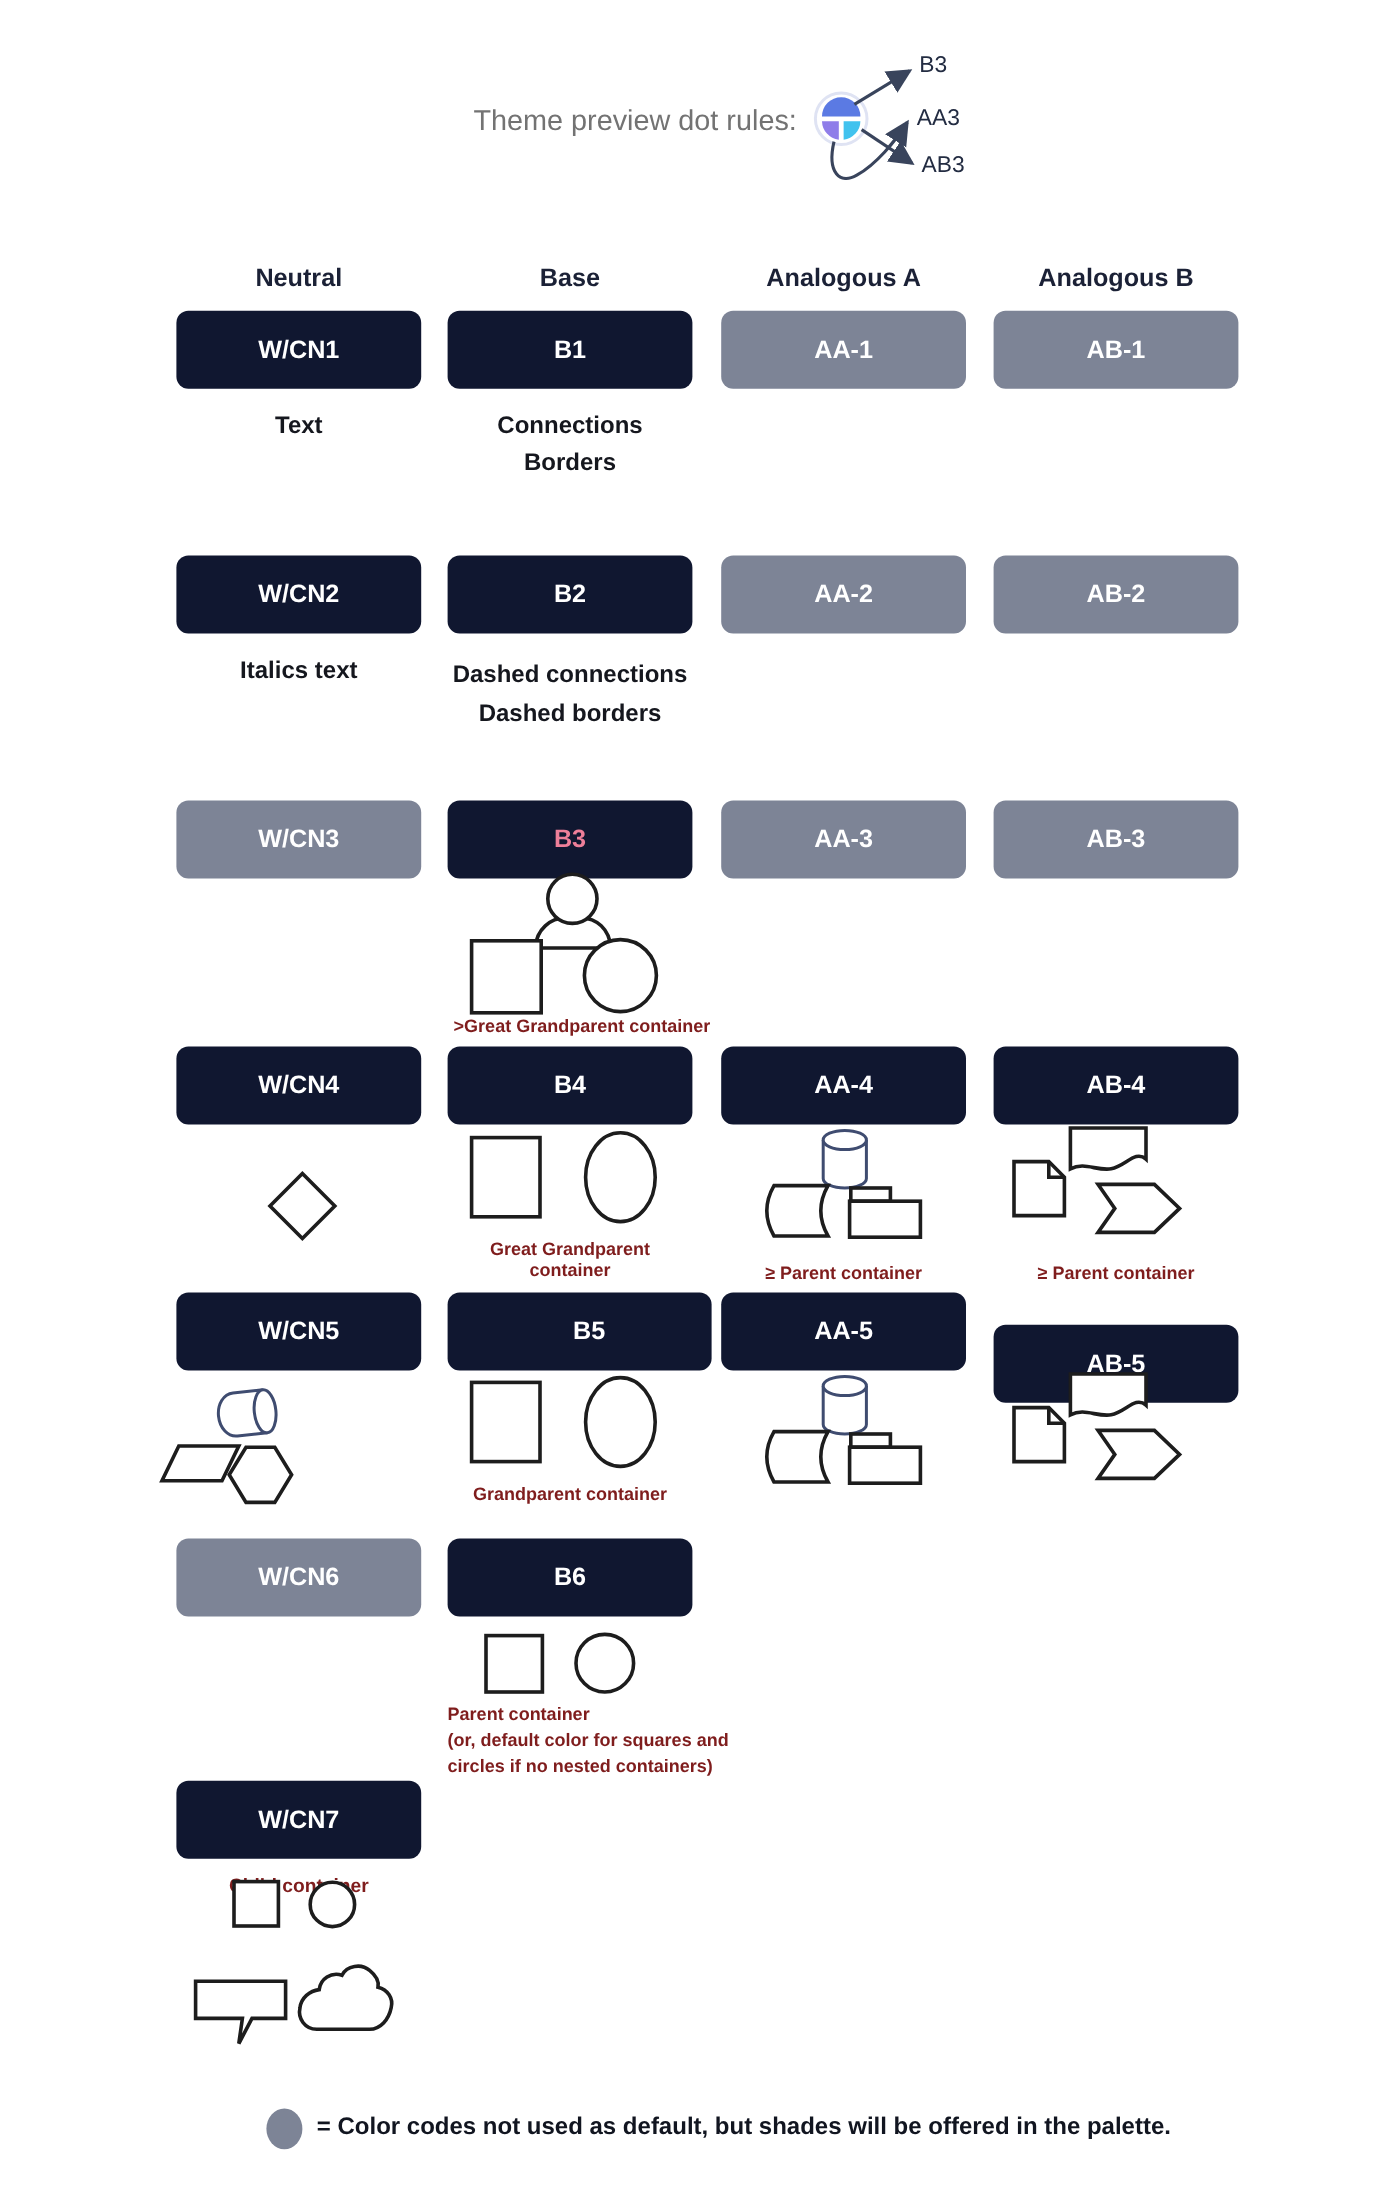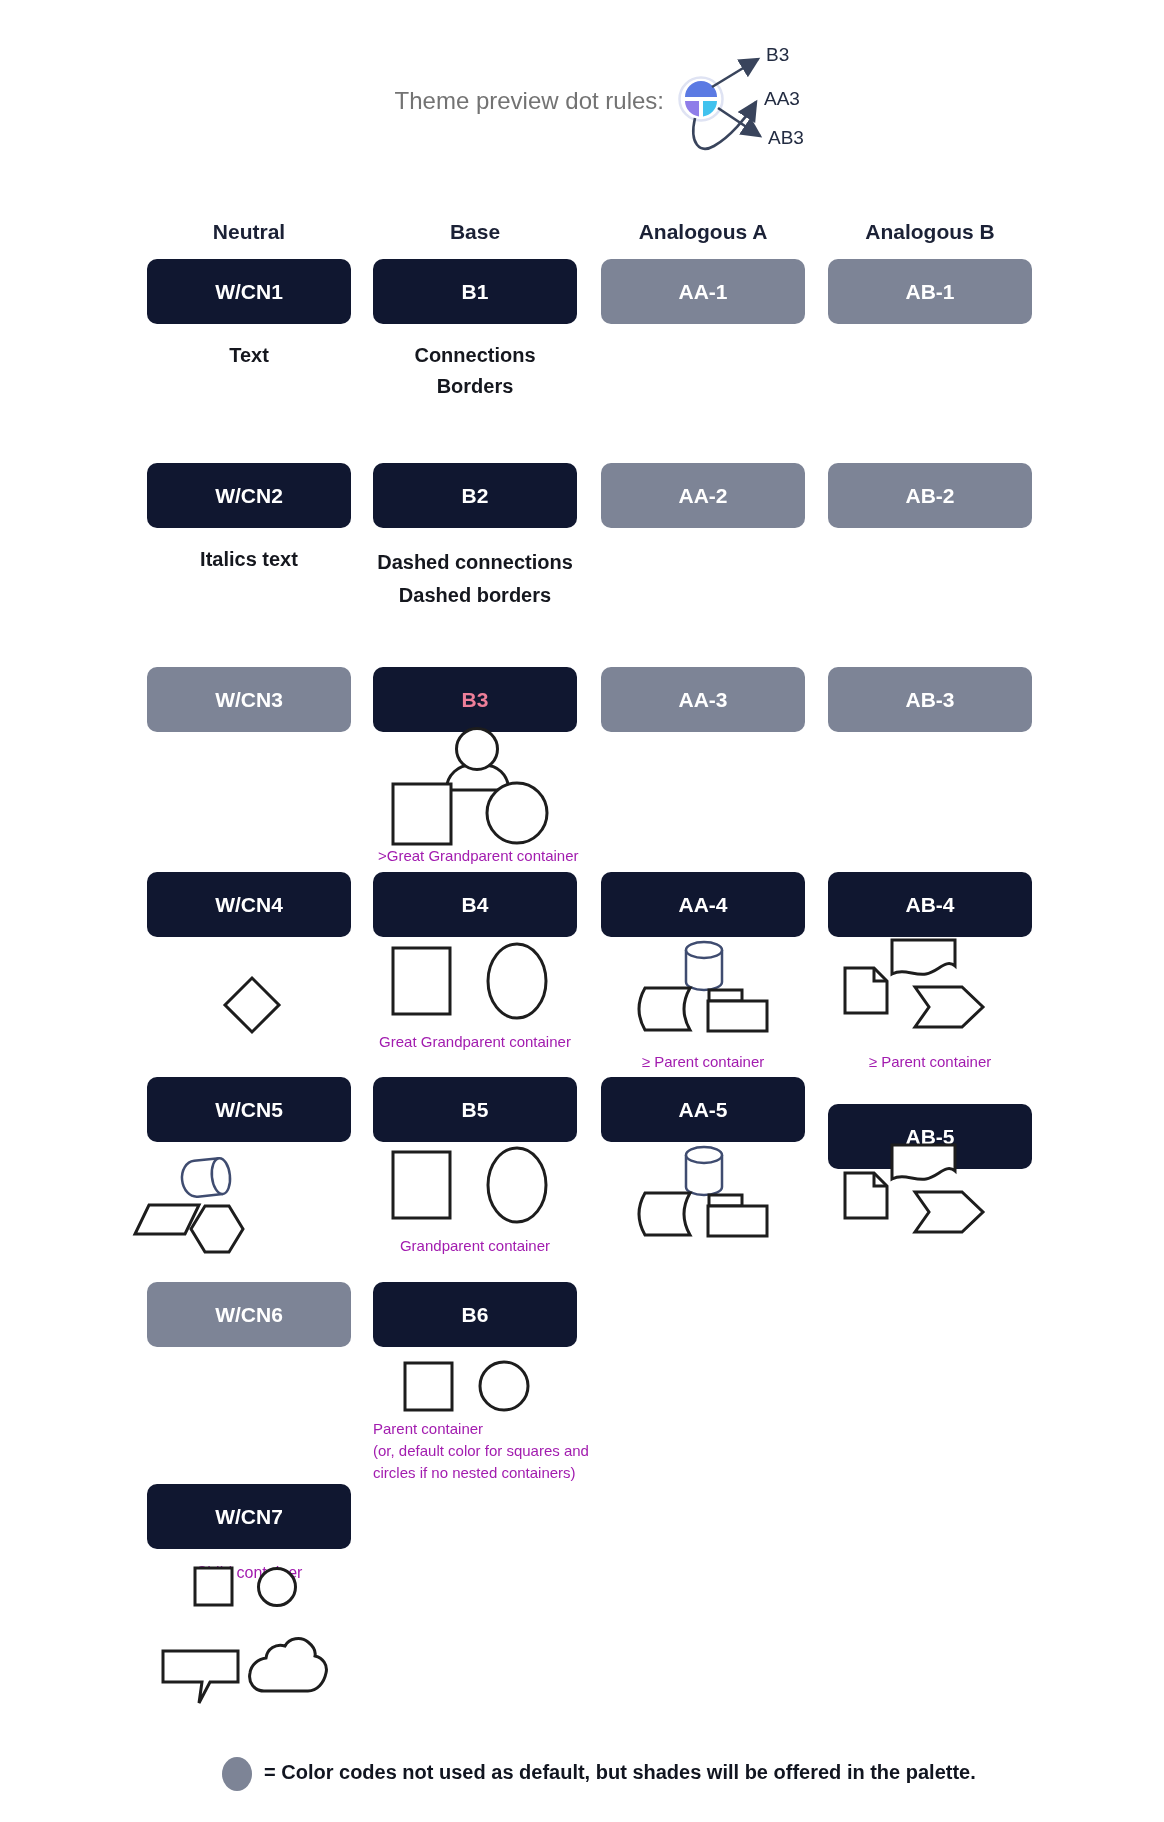--- a/index.html
+++ b/index.html
@@ -8,21 +8,21 @@
   .abs{position:absolute;}
   .title{font-size:24px;color:#737373;font-weight:400;letter-spacing:0px;}
   .dotlabel{font-size:19px;color:#232c42;font-weight:500;}
   .colhead{width:204px;text-align:center;font-weight:700;font-size:21px;color:#1b2136;}
   .swatch{width:204px;height:65px;border-radius:10px;display:flex;align-items:center;justify-content:center;
           font-weight:600;font-size:21px;color:#ffffff;}
   .dark{background:#101730;}
   .gray{background:#7d8496;}
   .pink{color:#ee7f99;}
   .note{width:204px;text-align:center;font-weight:600;font-size:20px;color:#15171e;}
-  .smallcap{font-weight:400;font-size:15px;color:#a21caf;}
+  .smallcap{font-weight:700;font-size:15px;color:#7f1d1d;}
   .center204{width:204px;text-align:center;margin-top:13px;}
   .legendtext{font-weight:700;font-size:20px;color:#111520;}
   svg{display:block;}
 </style>
 </head>
 <body>
 
 <div id="canvas">
 
   <div class="abs title" style="left:340px;top:87px;width:324px;text-align:right;">Theme preview dot rules:</div>
@@ -139,21 +139,21 @@
     <path d="M7,38 L36,38 L49,51 L49,83 L7,83 Z" fill="#ffffff" stroke="#1d1d1d" stroke-width="3"></path>
     <path d="M36,38 L36,51 L49,51" fill="none" stroke="#1d1d1d" stroke-width="3"></path>
     <path d="M54,10 L117,10 L117,36 C108,28 100,42 88,44 C76,46 66,38 54,44 Z" fill="#ffffff" stroke="#1d1d1d" stroke-width="3"></path>
     <path d="M77,57 L124,57 L145,77 L124,97 L77,97 L91,77 Z" fill="#ffffff" stroke="#1d1d1d" stroke-width="3"></path>
   </svg>
   <div class="abs smallcap center204" style="left:828px;top:1040px;">≥ Parent container</div>
 
   <div class="abs swatch dark" style="left:147px;top:1077px;">
       <span>W/CN5</span>
     </div>
-  <div class="abs swatch dark" style="left:373px;top:1077px;">
+  <div class="abs swatch dark" style="left:373px;top:1077px;padding-left:16px;">
       <span>B5</span>
     </div>
   <div class="abs swatch dark" style="left:601px;top:1077px;">
       <span>AA-5</span>
     </div>
   <div class="abs swatch dark" style="left:828px;top:1077px;margin-top:27px;">
       <span>AB-5</span>
     </div>
 
   <svg class="abs" style="left:125px;top:1150px;" width="135" height="110" viewBox="0 0 135 110">

